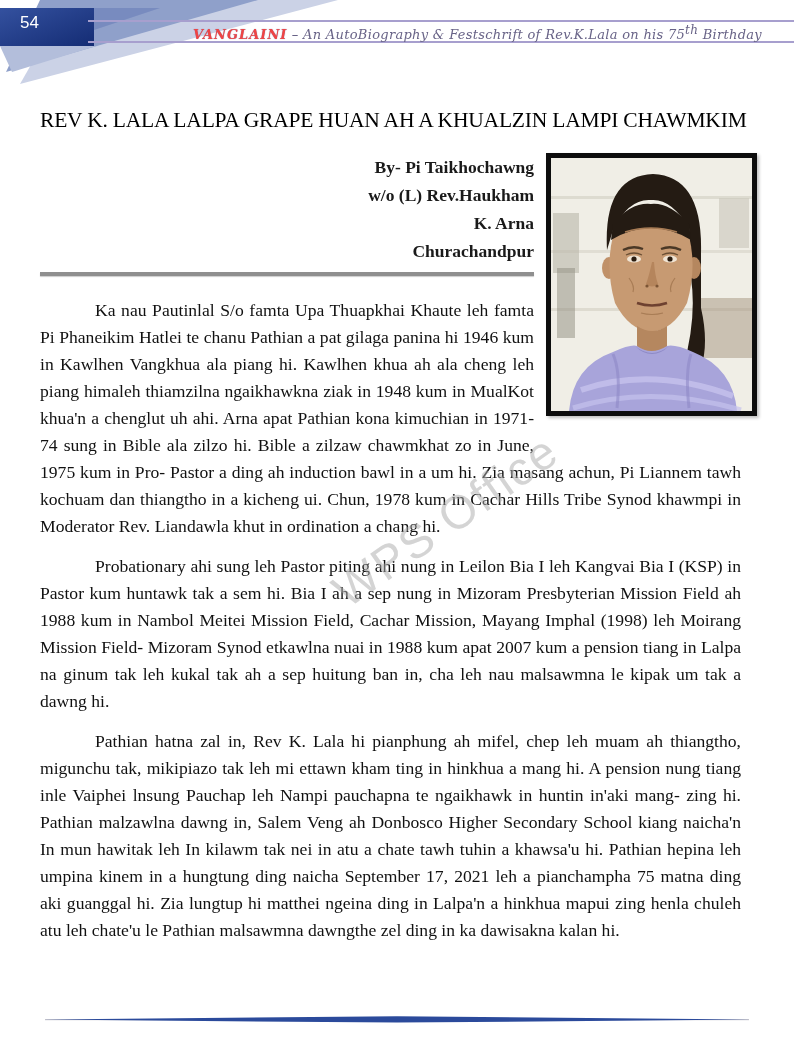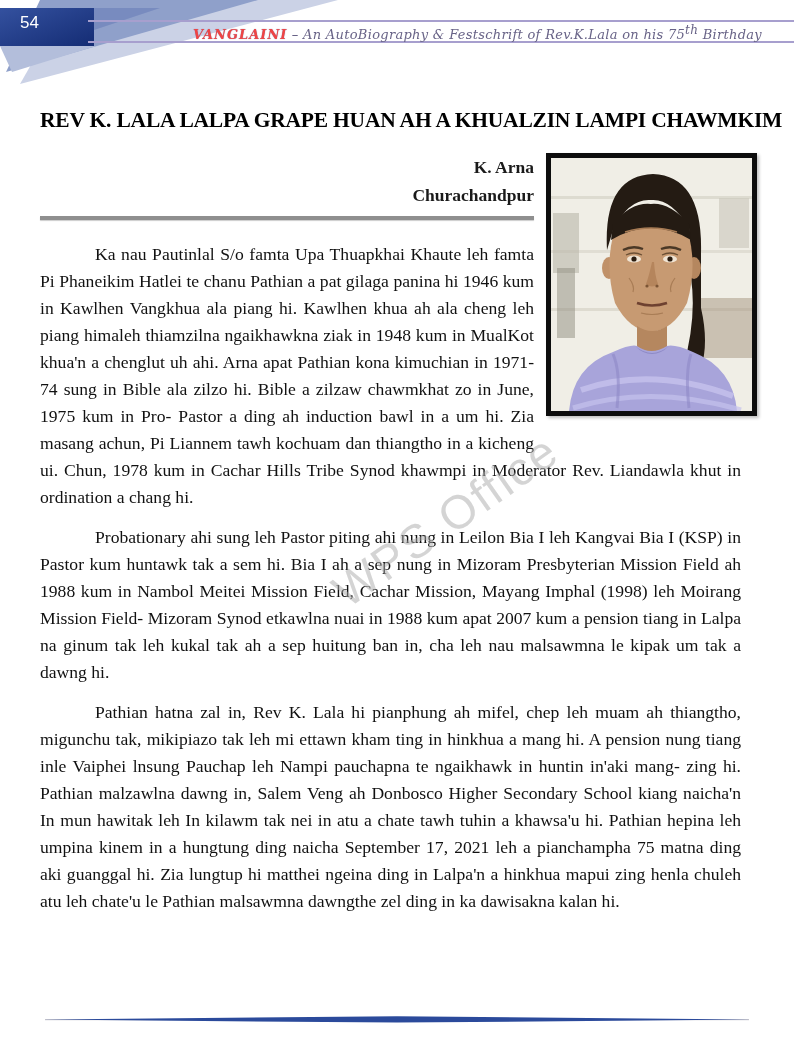--- a/index.html
+++ b/index.html
@@ -16,21 +16,21 @@
   .header-line.bottom{top:41px;}
   .header-title{position:absolute;top:23px;left:100px;right:32px;text-align:right;z-index:3;
                 font-family:"DejaVu Serif", serif;font-style:italic;font-size:13px;
                 color:#686387;letter-spacing:.3px;white-space:nowrap;}
   .header-title .vtitle{color:#ef4444;font-weight:bold;letter-spacing:1px;
                         text-shadow:0 0 1px #7d77a5;}
   .header-title sup{font-size:12px;}
 
   
   main{position:relative;padding:108px 37px 0 40px;z-index:1;}
-  h1.article-title{margin:0 0 20px 0;font-size:21.5px;font-weight:bold;color:#000;
+  h1.article-title{margin:0 0 20px 0;font-size:21.5px;font-weight:normal;color:#000;
                    letter-spacing:-0.2px;white-space:nowrap;}
   .photo-frame{float:right;width:201px;height:253px;border:5px solid #0d0d0d;
                margin:0 0 18px 12px;background:#efeee8;box-shadow:2px 2px 3px rgba(0,0,0,.25);}
   .photo-frame svg{display:block;}
   .byline{font-weight:bold;font-size:17.5px;line-height:28px;text-align:right;margin:0;}
   .byline-rule{display:flow-root;height:4px;background:#8f8f8f;margin:7px 0 21px 0;
                box-shadow:0 1px 1px rgba(0,0,0,.2);}
   p.para{margin:0 16px 13px 0;font-size:17.6px;line-height:27px;text-align:justify;
          text-indent:55px;color:#111;}
 
@@ -119,20 +119,22 @@
         <path d="M30 232 Q100 208 182 238" stroke="#c5c2ec" stroke-width="6" fill="none" opacity=".8"></path>
         <path d="M22 250 Q100 226 190 252" stroke="#c5c2ec" stroke-width="5" fill="none" opacity=".7"></path>
         <path d="M62 196 Q70 214 66 250" stroke="#8d89c6" stroke-width="3" fill="none" opacity=".6"></path>
         <path d="M140 196 Q134 214 138 250" stroke="#8d89c6" stroke-width="3" fill="none" opacity=".6"></path>
 
         <path d="M84 188 Q101 202 118 188 Q110 196 101 196 Q92 196 84 188 Z" fill="#8d89c6"></path>
       </svg>
     </div>
 
     <div class="byline">
+      <div>By- Pi Taikhochawng</div>
+      <div>w/o (L) Rev.Haukham</div>
       <div>K. Arna</div>
       <div>Churachandpur</div>
     </div>
     <div class="byline-rule"></div>
 
     <p class="para">Ka nau Pautinlal S/o famta Upa Thuapkhai Khaute leh famta Pi Phaneikim Hatlei te chanu Pathian a pat gilaga panina hi 1946 kum in Kawlhen Vangkhua ala piang hi. Kawlhen khua ah ala cheng leh piang himaleh thiamzilna ngaikhawkna ziak in 1948 kum in MualKot khua'n a chenglut uh ahi. Arna apat Pathian kona kimuchian in 1971-74 sung in Bible ala zilzo hi. Bible a zilzaw chawmkhat zo in June, 1975 kum in Pro- Pastor a ding ah induction bawl in a um hi. Zia masang achun, Pi Liannem tawh kochuam dan thiangtho in a kicheng ui. Chun, 1978 kum in Cachar Hills Tribe Synod khawmpi in Moderator Rev. Liandawla khut in ordination a chang hi.</p>
     <p class="para">Probationary ahi sung leh Pastor piting ahi nung in Leilon Bia I leh Kangvai Bia I (KSP) in Pastor kum huntawk tak a sem hi. Bia I ah a sep nung in Mizoram Presbyterian Mission Field ah 1988 kum in Nambol Meitei Mission Field, Cachar Mission, Mayang Imphal (1998) leh Moirang Mission Field- Mizoram Synod etkawlna nuai in 1988 kum apat 2007 kum a pension tiang in Lalpa na ginum tak leh kukal tak ah a sep huitung ban in, cha leh nau malsawmna le kipak um tak a dawng hi.</p>
     <p class="para">Pathian hatna zal in, Rev K. Lala hi pianphung ah mifel, chep leh muam ah thiangtho, migunchu tak, mikipiazo tak leh mi ettawn kham ting in hinkhua a mang hi. A pension nung tiang inle Vaiphei lnsung Pauchap leh Nampi pauchapna te ngaikhawk in huntin in'aki mang- zing hi. Pathian malzawlna dawng in, Salem Veng ah Donbosco Higher Secondary School kiang naicha'n In mun hawitak leh In kilawm tak nei in atu a chate tawh tuhin a khawsa'u hi. Pathian hepina leh umpina kinem in a hungtung ding naicha September 17, 2021 leh a pianchampha 75 matna ding aki guanggal hi. Zia lungtup hi matthei ngeina ding in Lalpa'n a hinkhua mapui zing henla chuleh atu leh chate'u le Pathian malsawmna dawngthe zel ding in ka dawisakna kalan hi.</p>
   </main>
 

